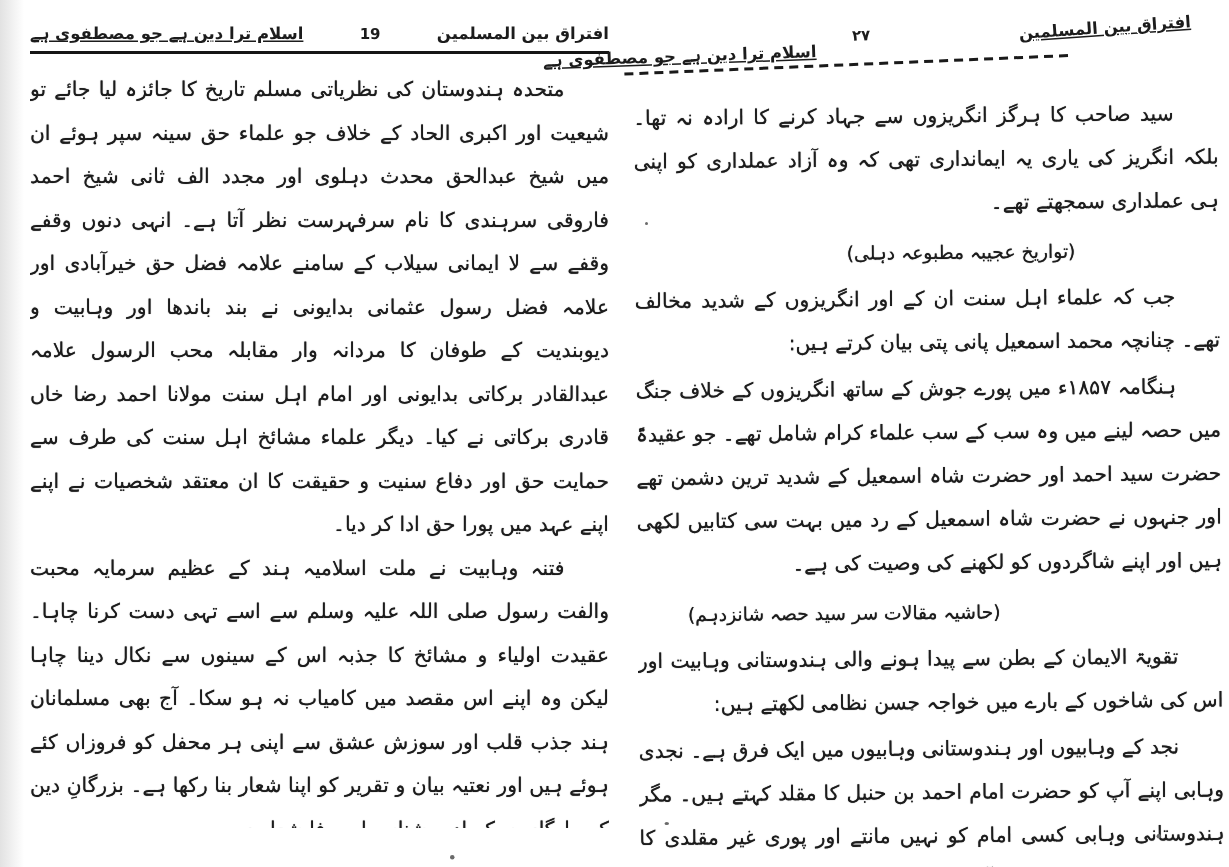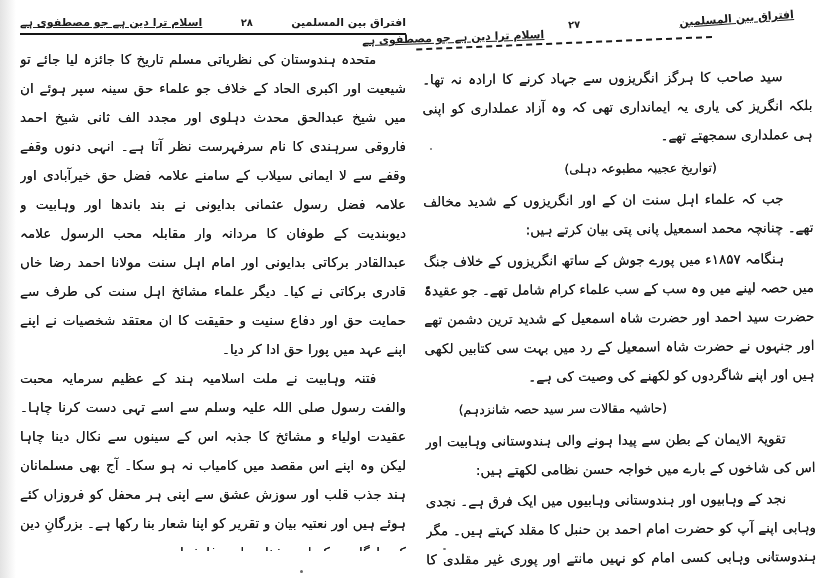--- a/index.html
+++ b/index.html
@@ -78,21 +78,21 @@
 </style>
 </head>
 <body>
 
 <div class="spread">
   <div class="scan-edge"></div>
 
   <div class="page page-left">
     <div class="hdr-row">
       <span class="hdr-title">افتراق بین المسلمین</span>
-      <span class="hdr-num">۲۸</span>
+      <span class="hdr-num">19</span>
       <span class="hdr-chapter">اسلام ترا دین ہے جو مصطفوی ہے</span>
     </div>
     <div class="hdr-rule"></div>
 
     <div class="body-col">
       <p class="para">متحدہ ہندوستان کی نظریاتی مسلم تاریخ کا جائزہ لیا جائے تو شیعیت اور اکبری الحاد کے خلاف جو علماء حق سینہ سپر ہوئے ان میں شیخ عبدالحق محدث دہلوی اور مجدد الف ثانی شیخ احمد فاروقی سرہندی کا نام سرفہرست نظر آتا ہے۔ انہی دنوں وقفے وقفے سے لا ایمانی سیلاب کے سامنے علامہ فضل حق خیرآبادی اور علامہ فضل رسول عثمانی بدایونی نے بند باندھا اور وہابیت و دیوبندیت کے طوفان کا مردانہ وار مقابلہ محب الرسول علامہ عبدالقادر برکاتی بدایونی اور امام اہل سنت مولانا احمد رضا خاں قادری برکاتی نے کیا۔ دیگر علماء مشائخ اہل سنت کی طرف سے حمایت حق اور دفاع سنیت و حقیقت کا ان معتقد شخصیات نے اپنے اپنے عہد میں پورا حق ادا کر دیا۔</p>
       <p class="para">فتنہ وہابیت نے ملت اسلامیہ ہند کے عظیم سرمایہ محبت والفت رسول صلی اللہ علیہ وسلم سے اسے تہی دست کرنا چاہا۔ عقیدت اولیاء و مشائخ کا جذبہ اس کے سینوں سے نکال دینا چاہا لیکن وہ اپنے اس مقصد میں کامیاب نہ ہو سکا۔ آج بھی مسلمانان ہند جذب قلب اور سوزش عشق سے اپنی ہر محفل کو فروزاں کئے ہوئے ہیں اور نعتیہ بیان و تقریر کو اپنا شعار بنا رکھا ہے۔ بزرگانِ دین کی بارگاہوں کے ادب شناس اور وفا شعار ہیں۔</p>
 
     </div>
   </div>

